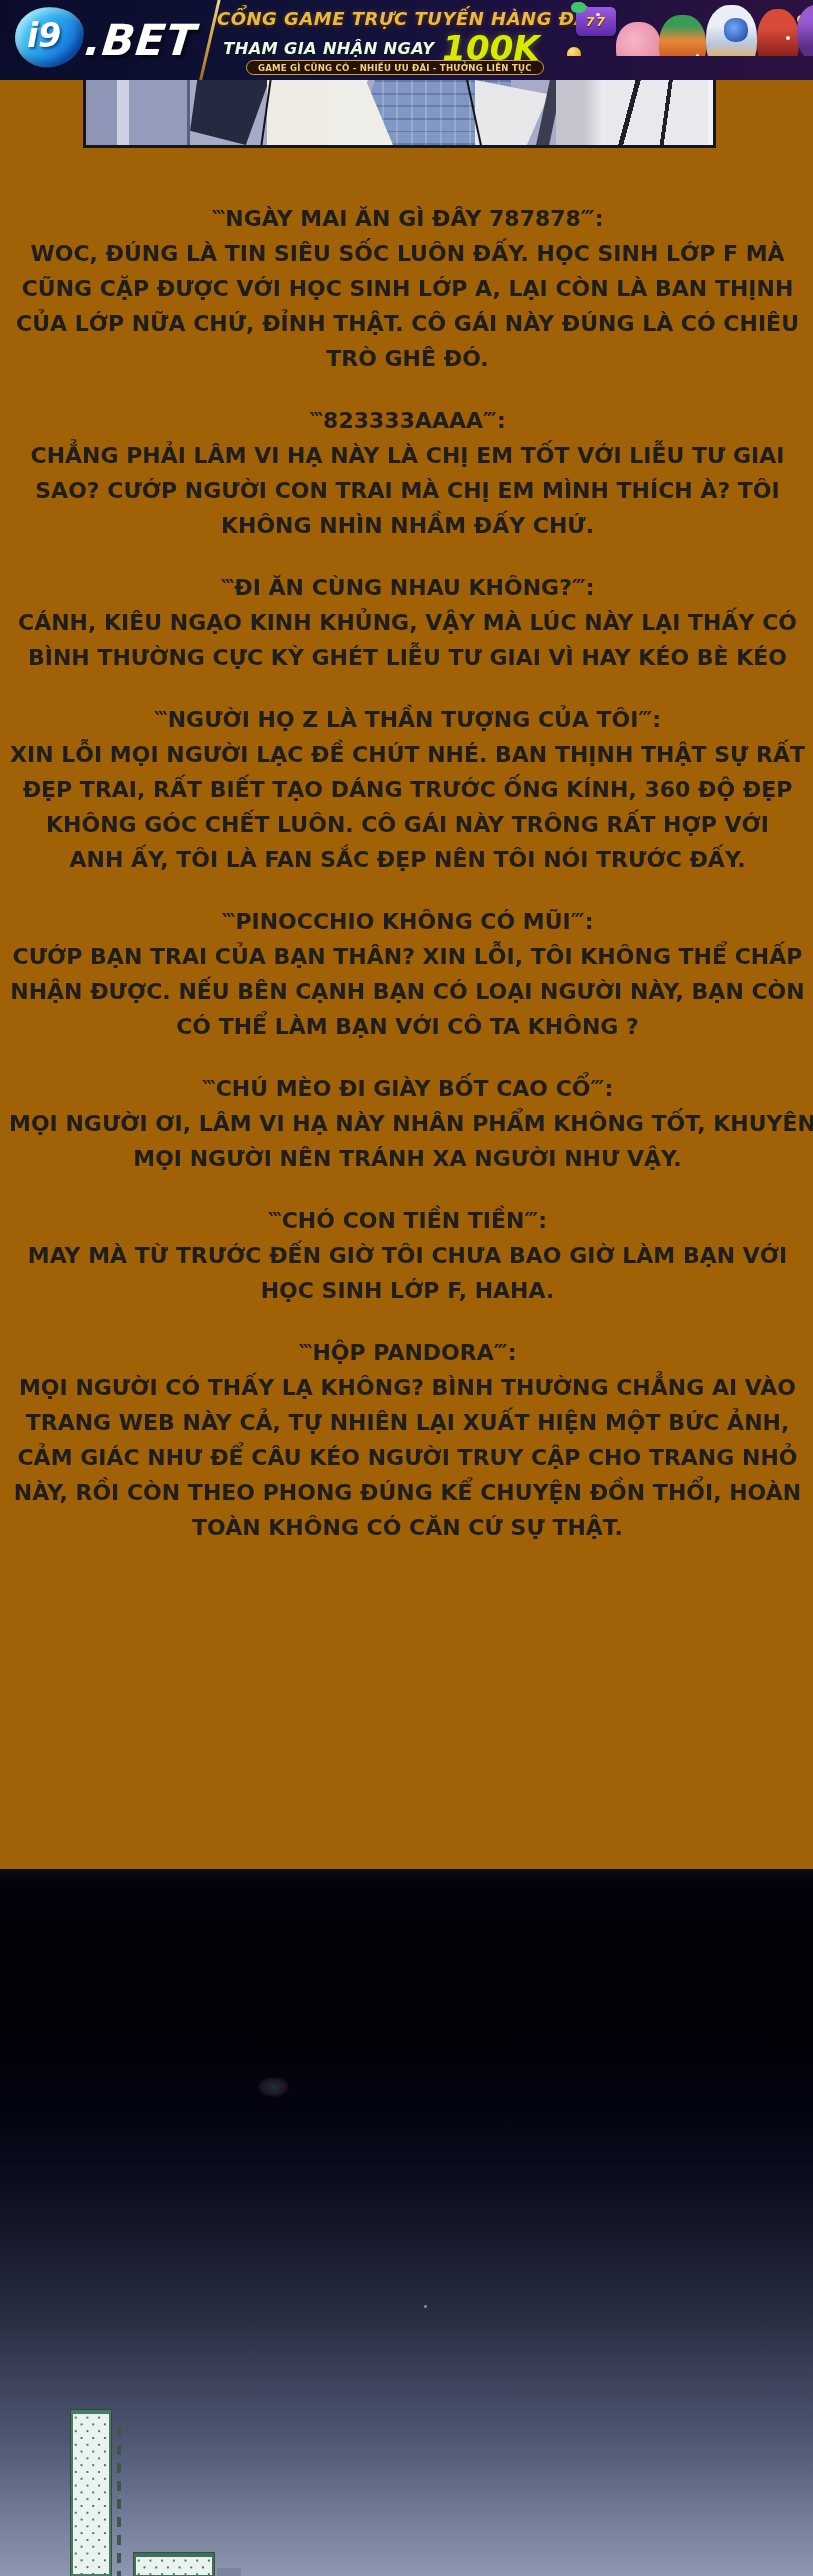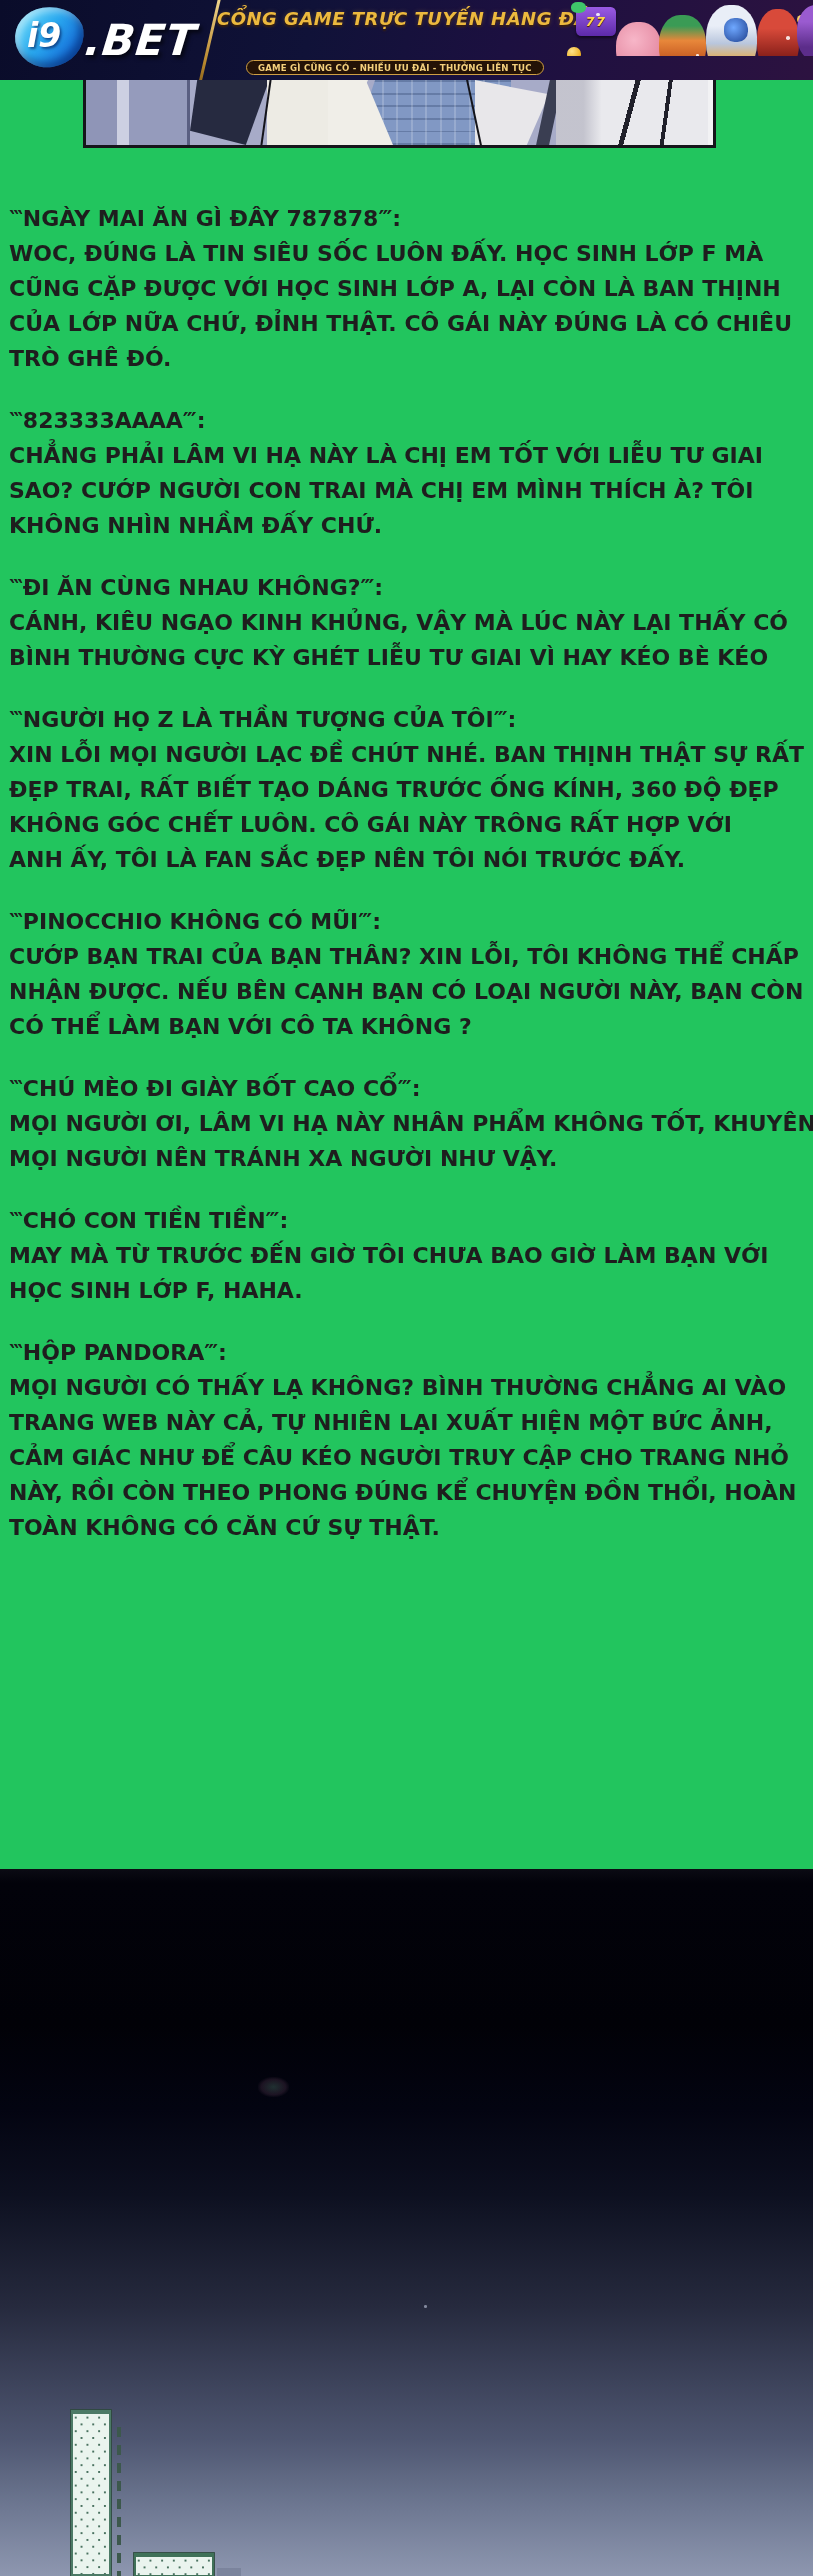--- a/index.html
+++ b/index.html
@@ -1,16 +1,16 @@
 <!DOCTYPE html>
 <html style="font-size:14.5px"><head>
 <meta charset="utf-8">
 <style>
   html,body{margin:0;padding:0;background:#ffffff;}
-  .page{position:relative;width:813px;height:2576px;background:#22c55e;overflow:hidden;
+  .page{position:relative;width:813px;height:2576px;background:#a16207;overflow:hidden;
         font-family:"DejaVu Sans",sans-serif;}
 
   
   .banner{position:absolute;left:0;top:0;width:813px;height:80px;cursor:pointer;overflow:hidden;
           background:linear-gradient(100deg,#0a0c2a 0%,#101238 38%,#1c1040 62%,#2c1240 100%);}
   .logo-blob{position:absolute;left:14.5px;top:7.2px;width:69px;height:60px;transform:rotate(-8deg);
              border-radius:46% 54% 52% 48%/50% 46% 54% 50%;
              background:linear-gradient(135deg,#7ae6fb 0%,#2aa9ef 45%,#0b4fd0 100%);
              box-shadow:inset -3.6px -5.4px 9px rgba(0,30,90,.55), inset 3.6px 4.5px 7.2px rgba(255,255,255,.45);}
   .logo-i9{position:absolute;left:27px;top:16.3px;font-size:33px;font-weight:bold;font-style:italic;
@@ -63,21 +63,21 @@
   .p-coat{left:470px;width:152px;background:#e9e9ed;
           background-image:linear-gradient(105deg,transparent 47%,#20202a 47% 50%,transparent 50%),
                            linear-gradient(98deg,transparent 70%,#20202a 70% 72.5%,transparent 72.5%),
                            linear-gradient(90deg,rgba(150,150,168,.45) 0 18%,transparent 30%);}
   .p-line1{left:179px;width:1.8px;background:#14141a;transform:rotate(8deg) scaleY(1.2);}
   .p-line2{left:387px;width:1.8px;background:#14141a;transform:rotate(-12deg) scaleY(1.2);}
   .p-white{left:622px;width:5.4px;background:#f2f2f4;}
 
   
   .comments{position:absolute;left:9px;top:201px;width:797px;color:#1e1e1e;}
-  .cblock{margin-bottom:27px;}
+  .cblock{margin-bottom:27px;text-align:center;}
   .cname,.cline{font-size:22px;font-weight:bold;line-height:35px;white-space:nowrap;letter-spacing:0;}
 
   
   .night{position:absolute;left:0;top:1869px;width:813px;height:707px;overflow:hidden;
          background:linear-gradient(180deg,#0b0b14 0%,#02020a 2%,#010107 22%,#030411 34%,
                     #0d1020 46%,#262a3e 62%,#4f5772 81%,#707a94 91%,#8e97b0 100%);}
   .glint{position:absolute;left:258px;top:208px;width:31px;height:20px;
          background:radial-gradient(ellipse,rgba(150,230,190,.20),rgba(255,160,210,.10) 55%,transparent 75%);}
   .star{position:absolute;left:424px;top:436px;width:2.7px;height:2.7px;border-radius:50%;
         background:rgba(205,215,235,.55);}
@@ -96,20 +96,24 @@
 <body>
 
 <div class="page">
 
   <div class="banner">
     <div class="logo-blob"></div>
     <div class="logo-i9">i9</div>
     <div class="logo-bet">.BET</div>
     <div class="gold-divider"></div>
     <div class="b-headline">CỔNG GAME TRỰC TUYẾN HÀNG ĐẦU</div>
+    <div class="b-row2">
+      <span class="b-prefix">THAM GIA NHẬN NGAY</span>
+      <span class="b-amount">100K</span>
+    </div>
     <div class="b-pill">
       <span>GAME GÌ CŨNG CÓ - NHIỀU ƯU ĐÃI - THƯỞNG LIÊN TỤC</span>
     </div>
     <div class="banner-art">
       <div class="slot">
         <span>77</span>
       </div>
       <div class="coin" style="left:7.2px;top:47px;width:13.6px;height:13.6px;"></div>
       <div class="coin" style="left:43px;top:61px;width:10px;height:10px;"></div>
       <div class="coin" style="left:249px;top:52px;width:15.4px;height:15.4px;"></div>

